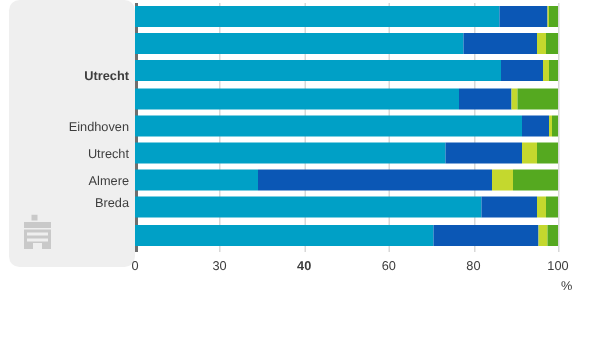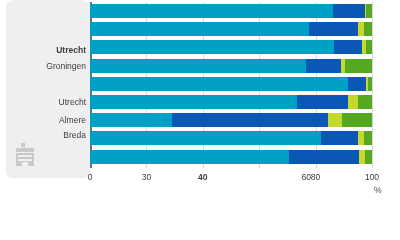--- a/index.html
+++ b/index.html
@@ -213,25 +213,25 @@
           <div class="seg" style="left: 269.31px; width: 5.64px; background: rgb(196, 216, 46);"></div>
           <div class="seg" style="left: 274.95px; width: 7.05px; background: rgb(85, 169, 32);"></div>
         </div>
       </div>
   </div>
 
   <div class="xticks" id="xticks">
       <span class="xtick" style="left: 90px;">0</span>
       <span class="xtick" style="left: 146.4px;">30</span>
       <span class="xtick" style="left: 202.8px; font-weight: bold;">40</span>
-      <span class="xtick" style="left: 259.2px; margin-left: 47px;">60</span>
+      <span class="xtick" style="left: 259.2px;">60</span>
       <span class="xtick" style="left: 315.6px;">80</span>
       <span class="xtick" style="left: 372px;">100</span>
     </div>
 
   <span class="axis-unit">%</span>
 
     <span class="cat-label" style="top: 43px; font-weight: bold;">Utrecht</span>
-    <span class="cat-label" style="top: 58.6px;">Groningen</span>
+    <span class="cat-label" style="top: 76.8px;">Eindhoven</span>
     <span class="cat-label" style="top: 95px;">Utrecht</span>
     <span class="cat-label" style="top: 113.2px;">Almere</span>
     <span class="cat-label" style="top: 128px;">Breda</span>
   </div>
 
 </body></html>

